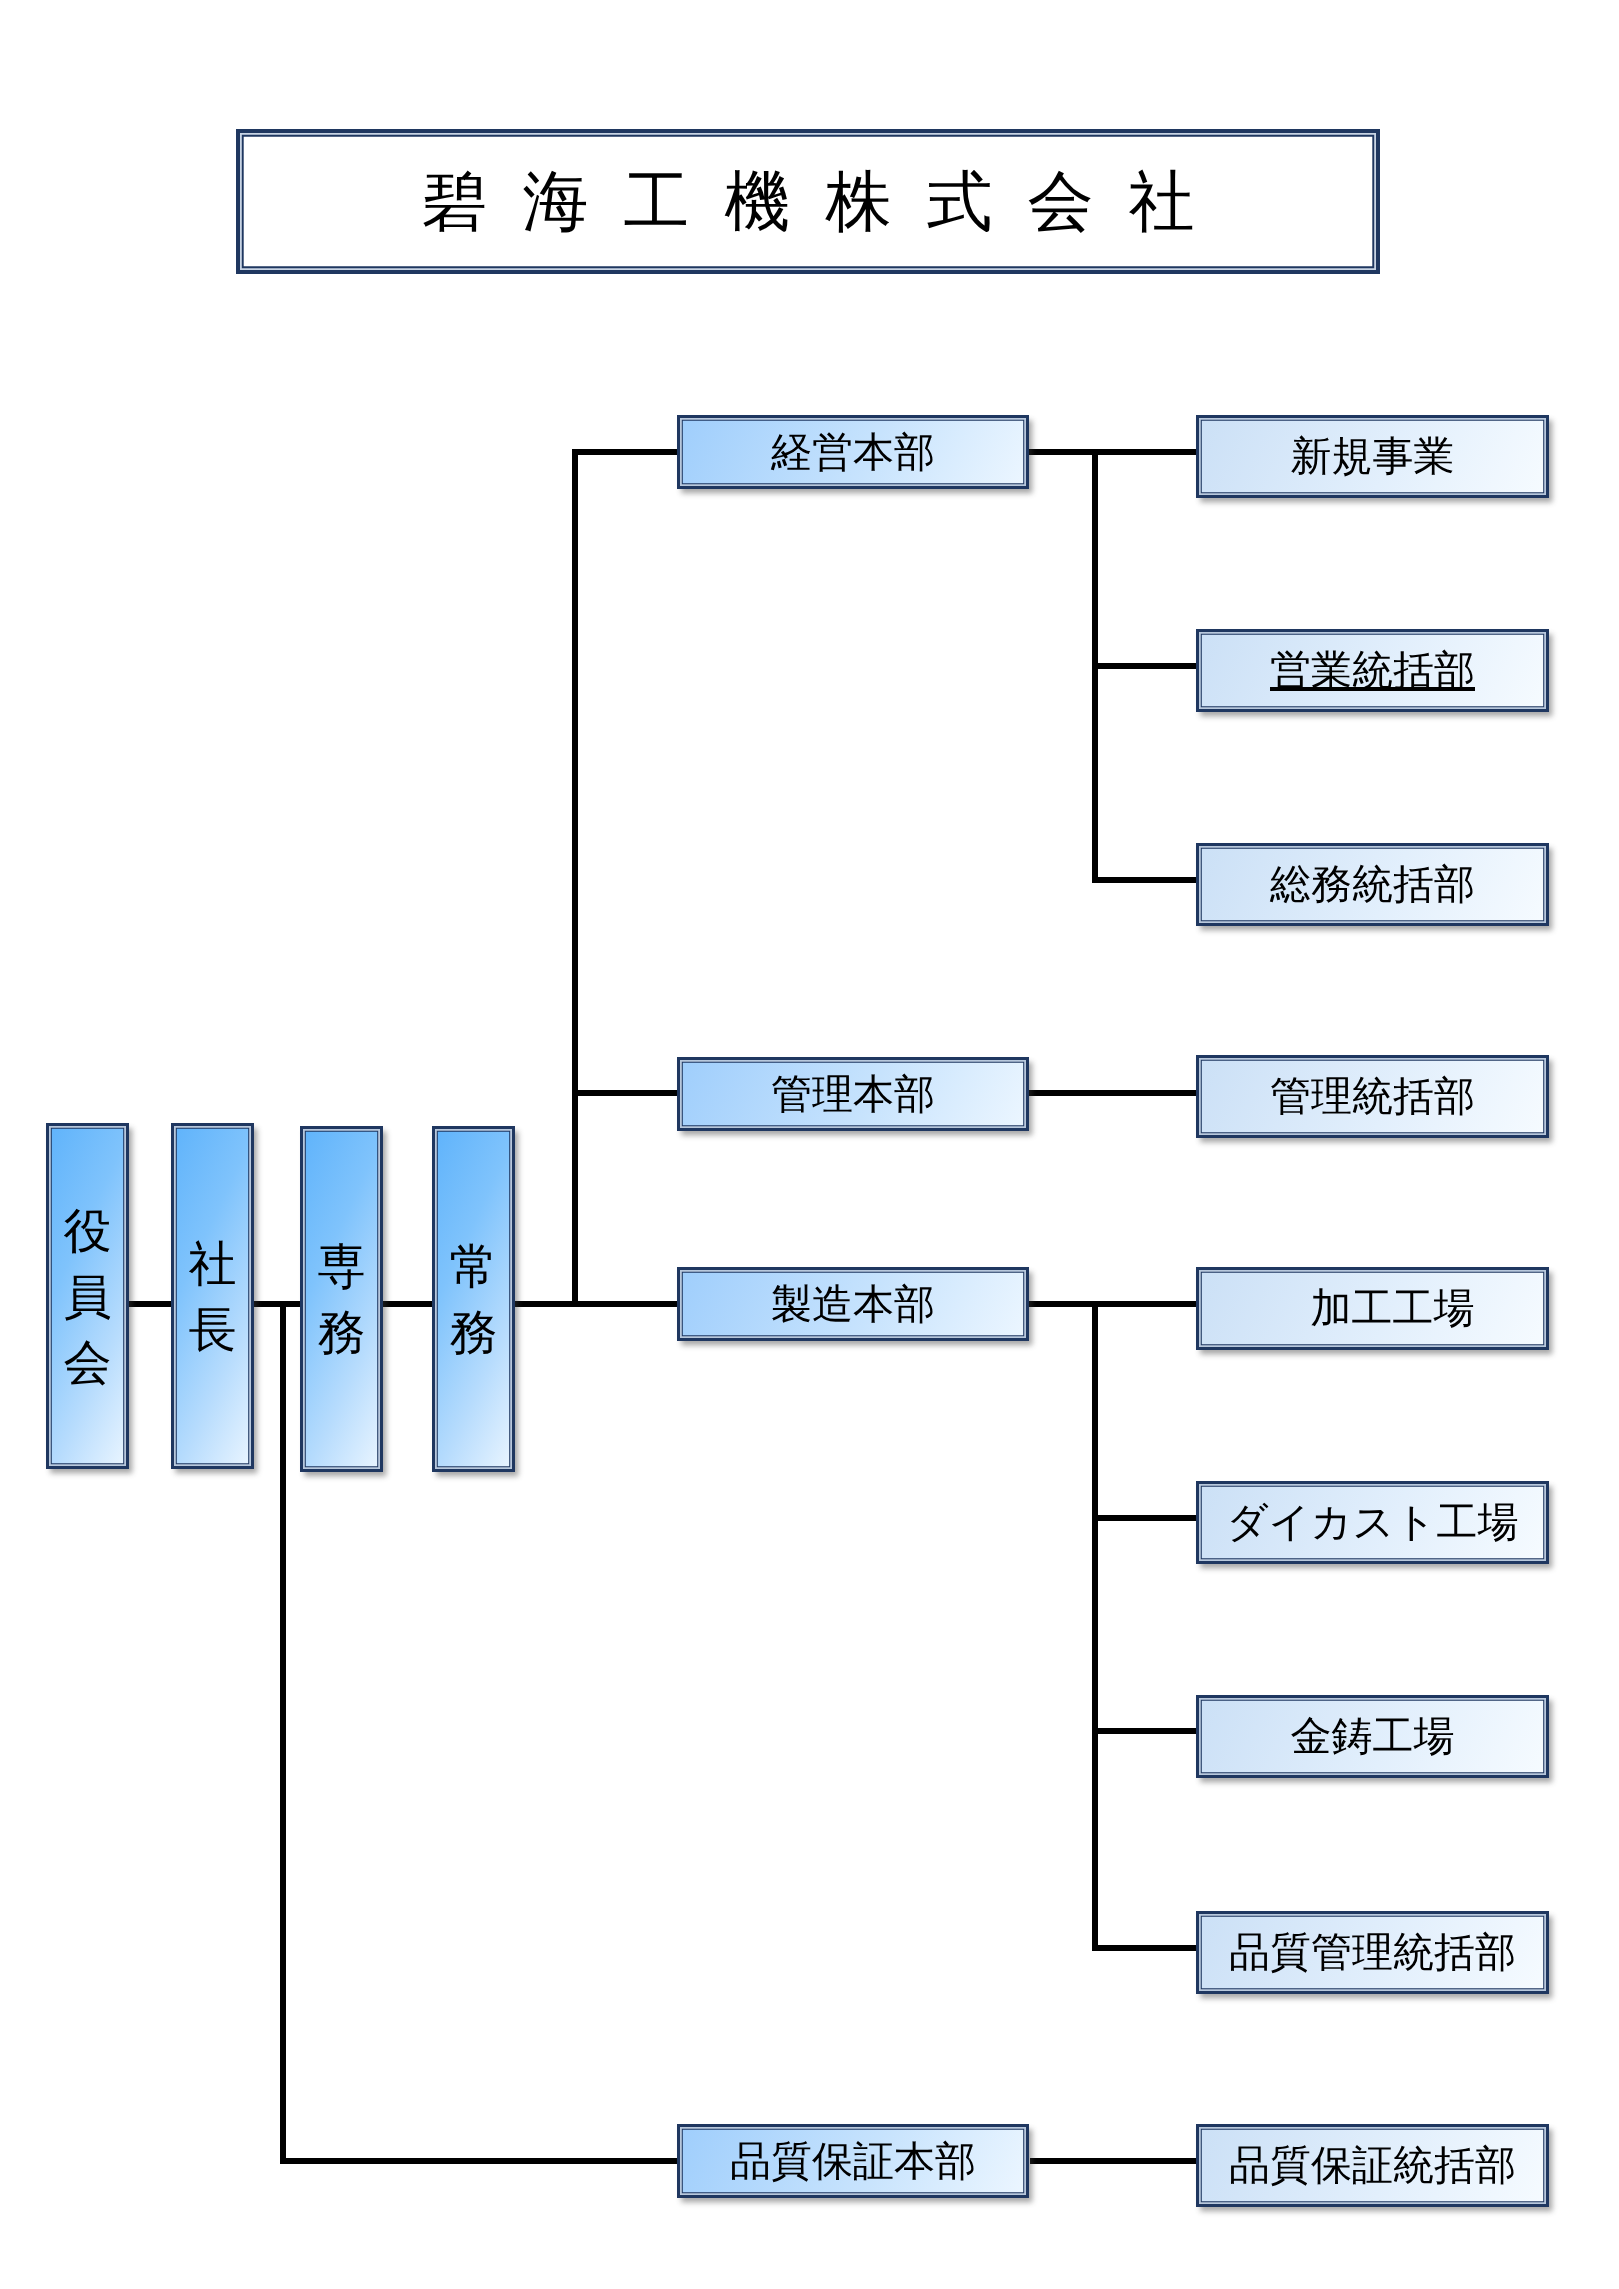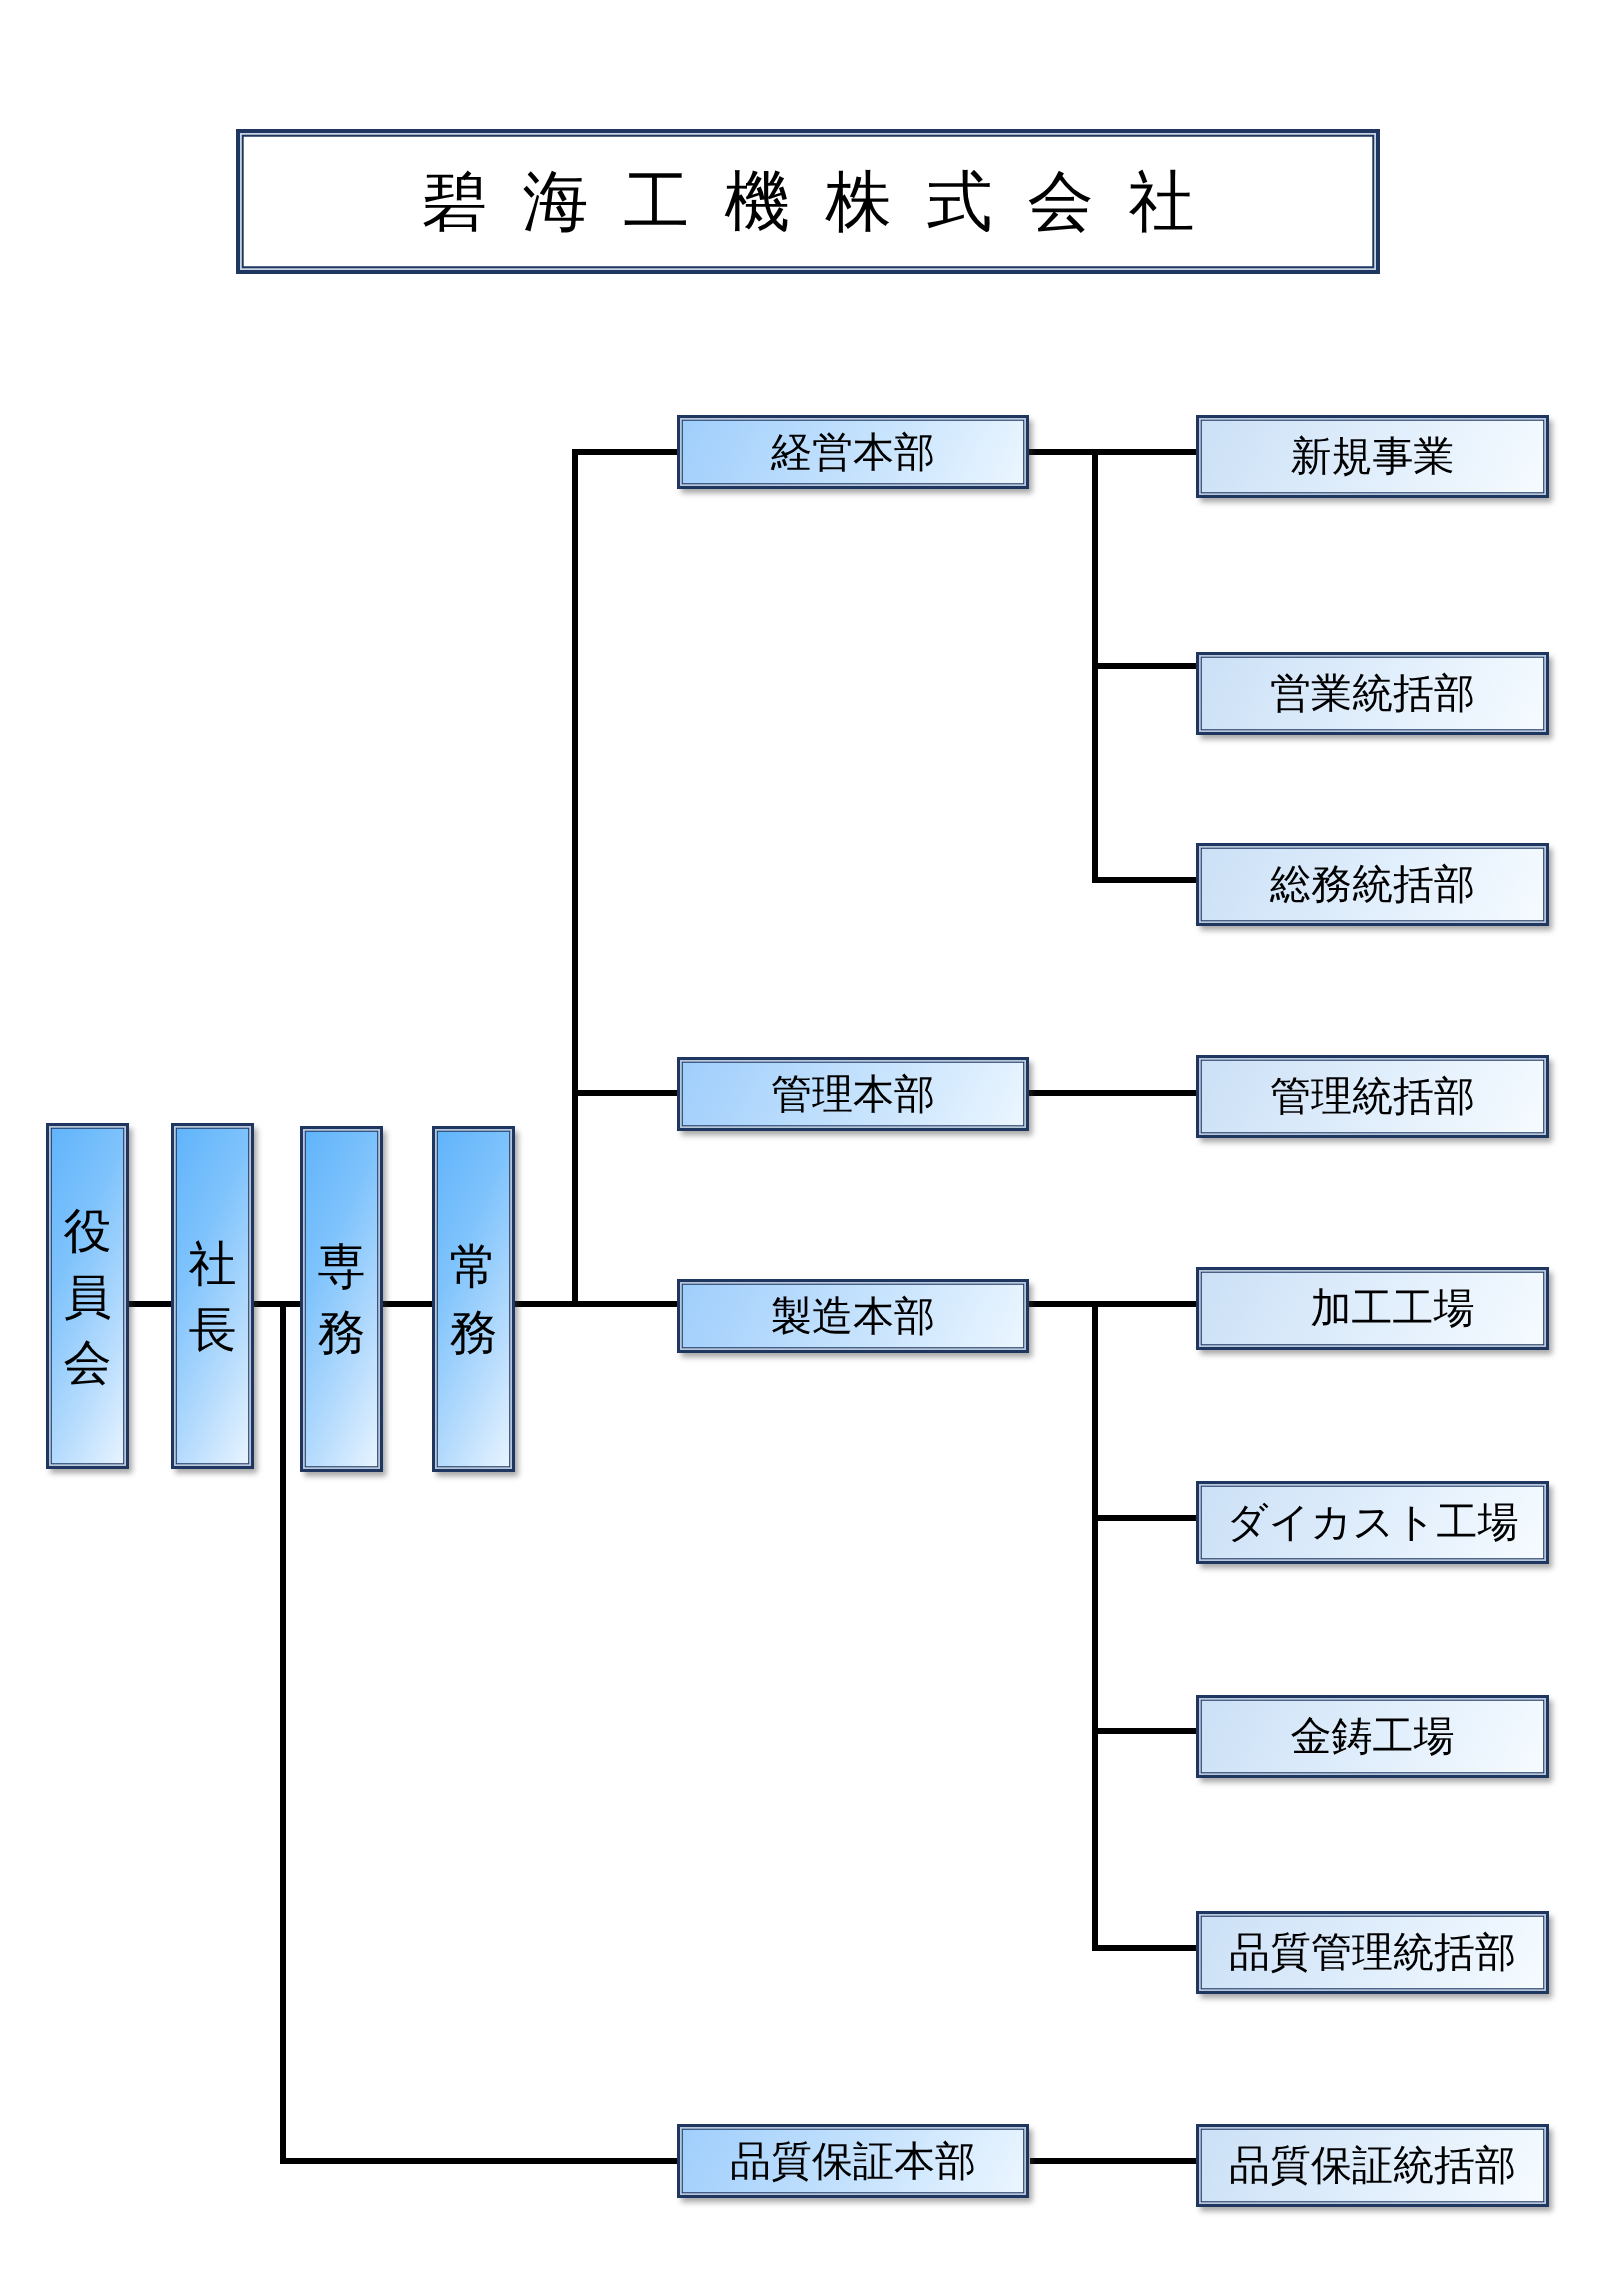--- a/index.html
+++ b/index.html
@@ -83,31 +83,31 @@
 <div class="box vbox" style="left:432px; top:1126px;">
   <span class="vtext">常務</span>
 </div>
 
 <div class="box mbox" style="left:677px; top:415px;">
   <span class="htext">経営本部</span>
 </div>
 <div class="box mbox" style="left:677px; top:1057px;">
   <span class="htext">管理本部</span>
 </div>
-<div class="box mbox" style="left:677px; top:1267px;margin-top:12px;">
+<div class="box mbox" style="left:677px; top:1267px;">
   <span class="htext">製造本部</span>
 </div>
 <div class="box mbox" style="left:677px; top:2124px;">
   <span class="htext">品質保証本部</span>
 </div>
 
 <div class="box rbox" style="left:1196px; top:415px;">
   <span class="htext">新規事業</span>
 </div>
-<div class="box rbox" style="left:1196px; top:652px;">
+<div class="box rbox" style="left:1196px; top:629px;text-decoration:underline;">
   <span class="htext">営業統括部</span>
 </div>
 <div class="box rbox" style="left:1196px; top:843px;">
   <span class="htext">総務統括部</span>
 </div>
 <div class="box rbox" style="left:1196px; top:1055px;">
   <span class="htext">管理統括部</span>
 </div>
 <div class="box rbox" style="left:1196px; top:1267px;padding-left:40px;">
   <span class="htext">加工工場</span>

